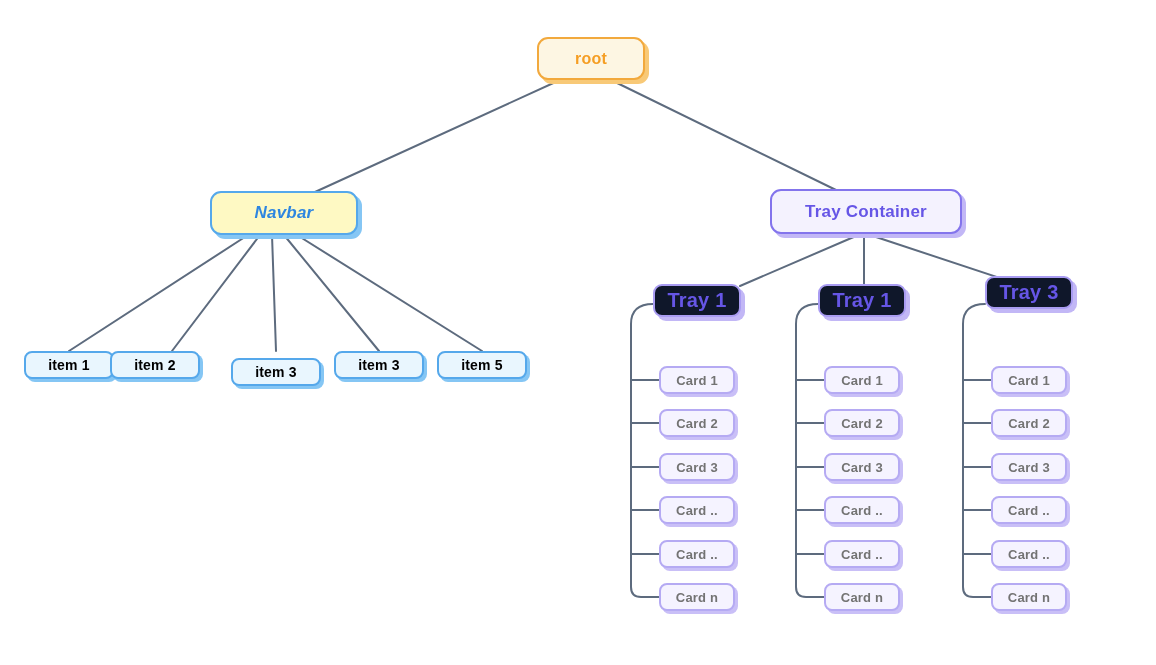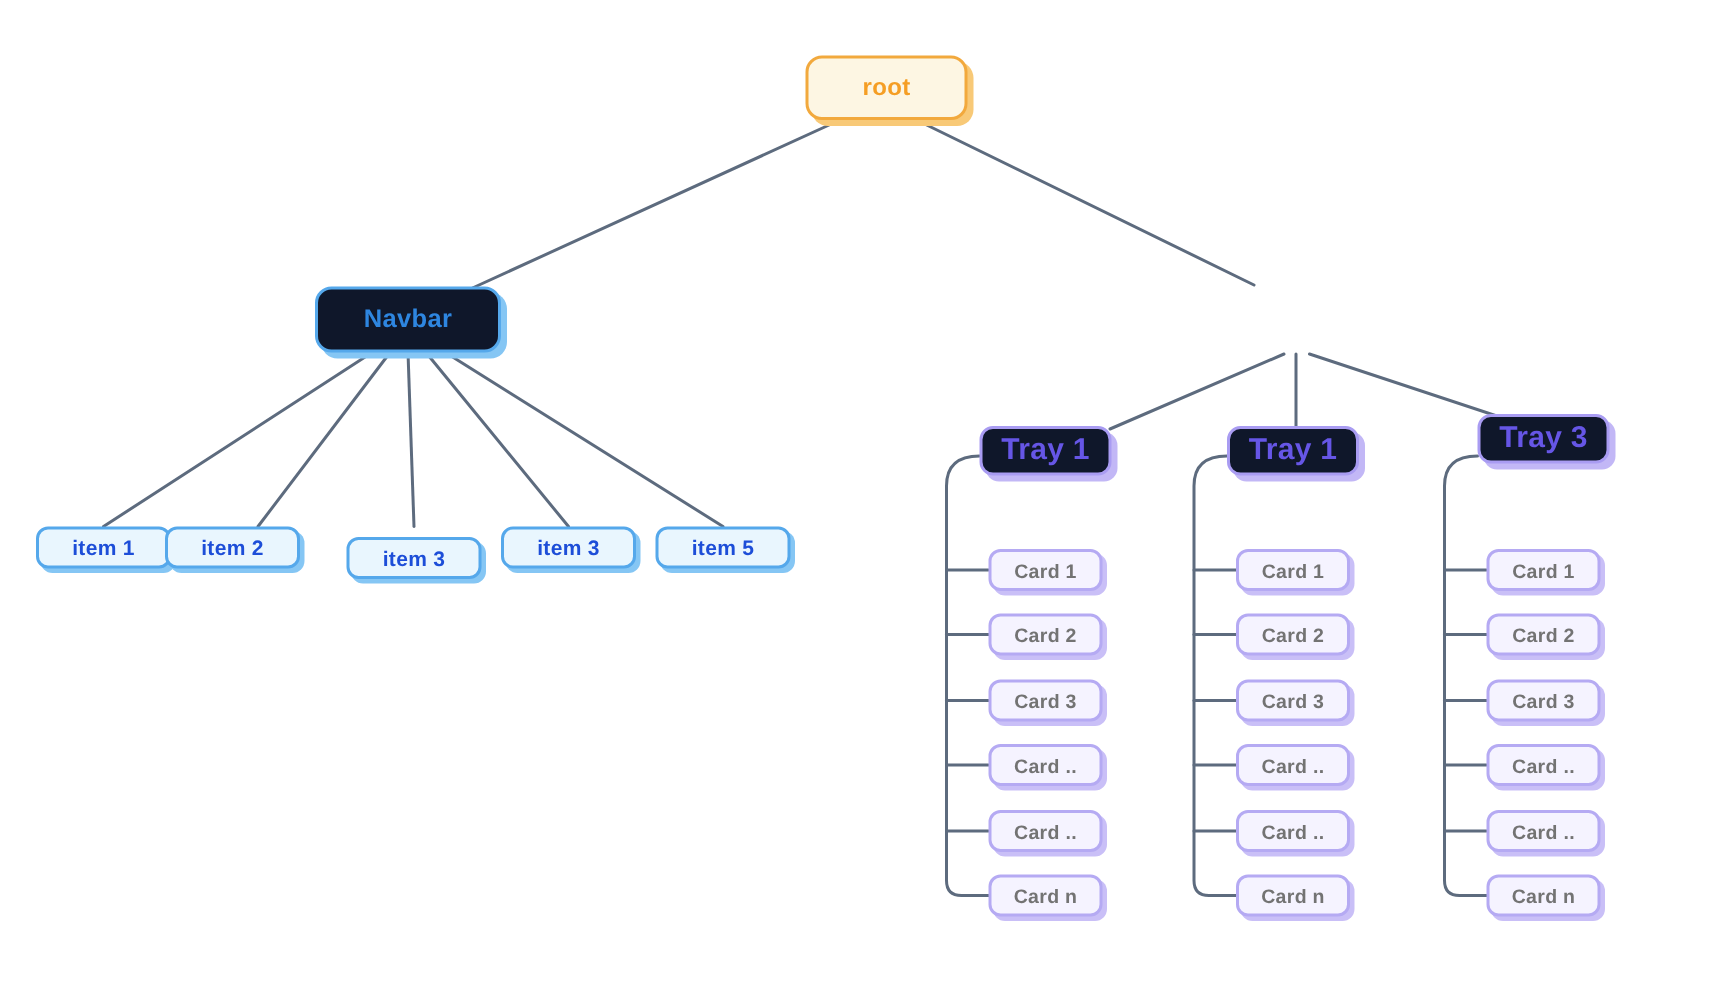--- a/index.html
+++ b/index.html
@@ -13,27 +13,28 @@
     position:absolute;display:flex;align-items:center;justify-content:center;
     box-sizing:border-box;border:2px solid;font-weight:700;white-space:nowrap;
     z-index:2;letter-spacing:.2px;
   }
   .n-root{
     width:108px;height:43px;border-radius:11px;font-size:16px;
     background:#fdf6e3;border-color:#f2a93d;color:#f59e24;
     box-shadow:4px 4px 0 #f8c977;
   }
   .n-blue-lg{
-    width:124px;height:44px;border-radius:11px;font-size:17px;
-    background:#0f172a;border-color:#55a8eb;color:#2e86e0;
+    width:148px;height:44px;border-radius:11px;font-size:17px;
+    background:#fef9c3;border-color:#55a8eb;color:#2e86e0;
     box-shadow:4px 4px 0 #85c6f4;
+    font-style:italic;
   }
   .n-blue-sm{
     width:90px;height:28px;border-radius:8px;font-size:14px;
-    background:#e9f6fe;border-color:#55a8eb;color:#1d4ed8;
+    background:#e9f6fe;border-color:#55a8eb;color:#000000;
     box-shadow:3px 3px 0 #85c6f4;
   }
   .n-purple-lg{
     width:192px;height:45px;border-radius:11px;font-size:17px;
     background:#f4f2fe;border-color:#8374ec;color:#6656e6;
     box-shadow:4px 4px 0 #c2b7f6;
   }
   .n-tray{
     width:88px;height:33px;border-radius:9px;font-size:20px;
     background:#0f172a;border-color:#a99cf2;color:#6656e6;
@@ -97,20 +98,21 @@
       <path d="M 963 423 H 991"></path>
       <path d="M 963 467 H 991"></path>
       <path d="M 963 510 H 991"></path>
       <path d="M 963 554 H 991"></path>
     </g>
   </svg>
 
   <div class="node n-root" style="left:537px;top:37px;">root</div>
 
   <div class="node n-blue-lg" style="left:210px;top:191px;">Navbar</div>
+  <div class="node n-purple-lg" style="left:770px;top:189px;">Tray Container</div>
 
   <div class="node n-blue-sm" style="left:24px;top:351px;">item 1</div>
   <div class="node n-blue-sm" style="left:110px;top:351px;">item 2</div>
   <div class="node n-blue-sm" style="left:231px;top:358px;">item 3</div>
   <div class="node n-blue-sm" style="left:334px;top:351px;">item 3</div>
   <div class="node n-blue-sm" style="left:437px;top:351px;">item 5</div>
 
   <div class="node n-tray" style="left:653px;top:284px;">Tray 1</div>
   <div class="node n-tray" style="left:818px;top:284px;">Tray 1</div>
   <div class="node n-tray" style="left:985px;top:276px;">Tray 3</div>

